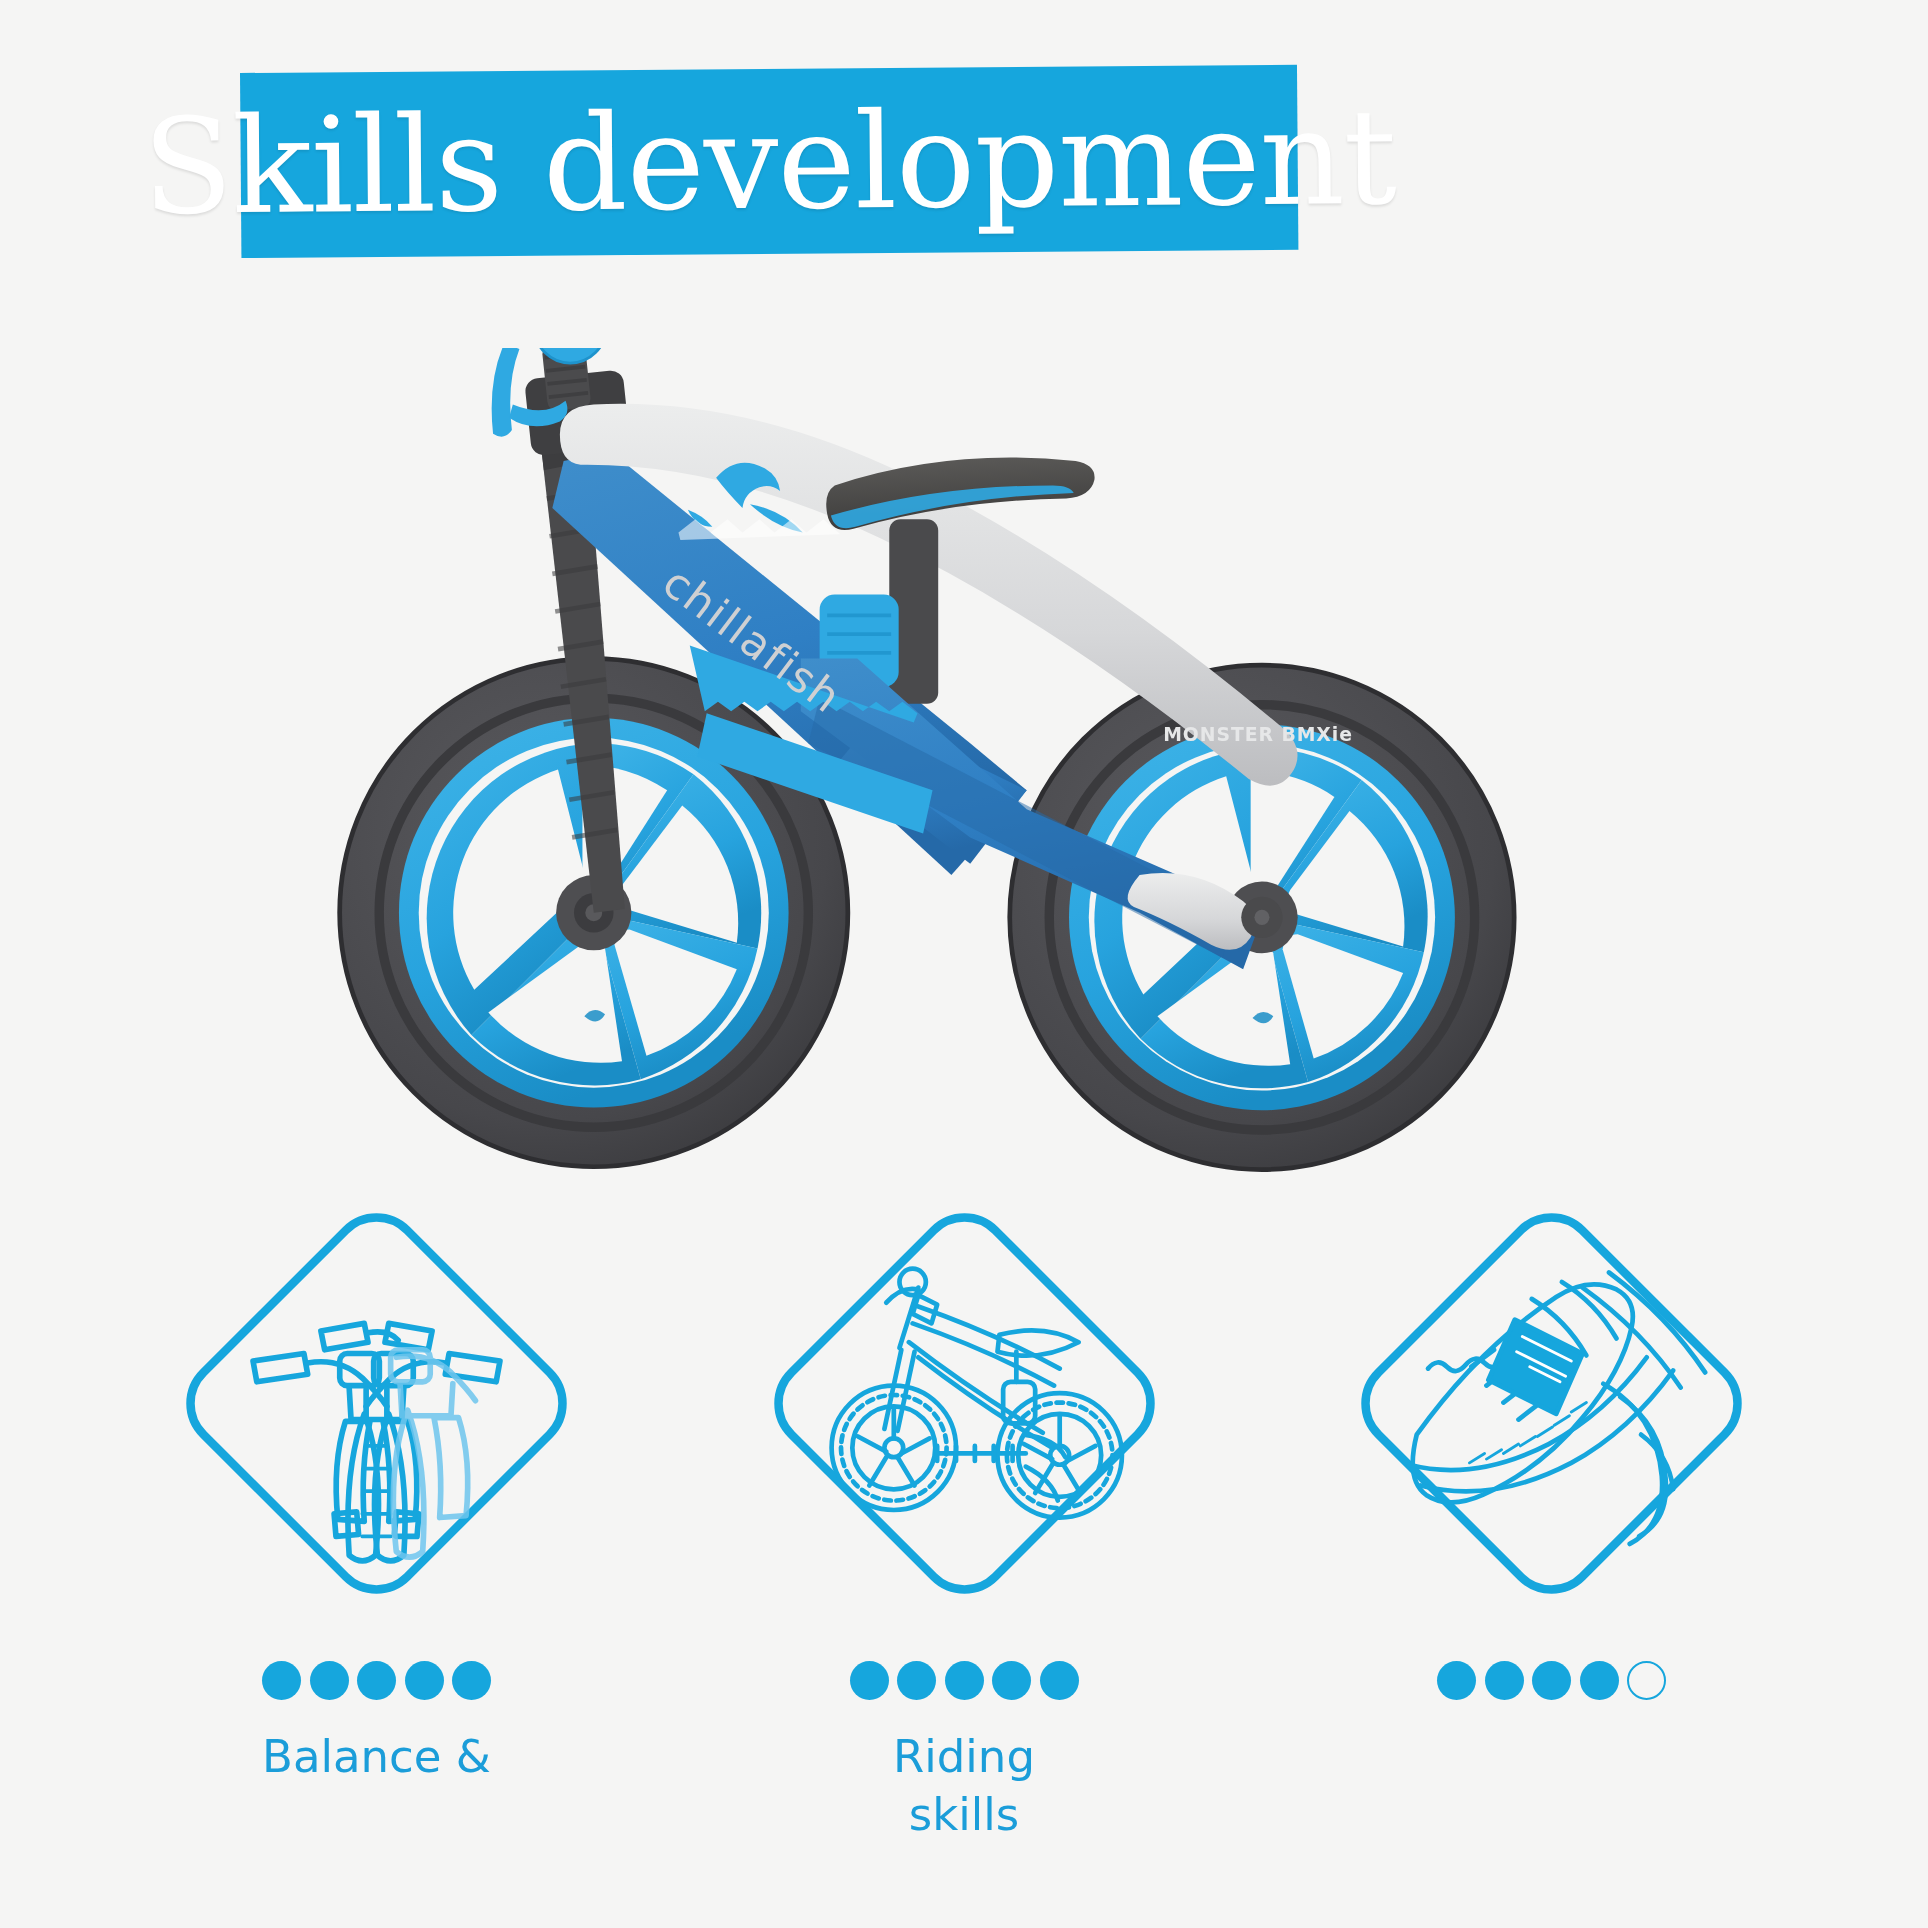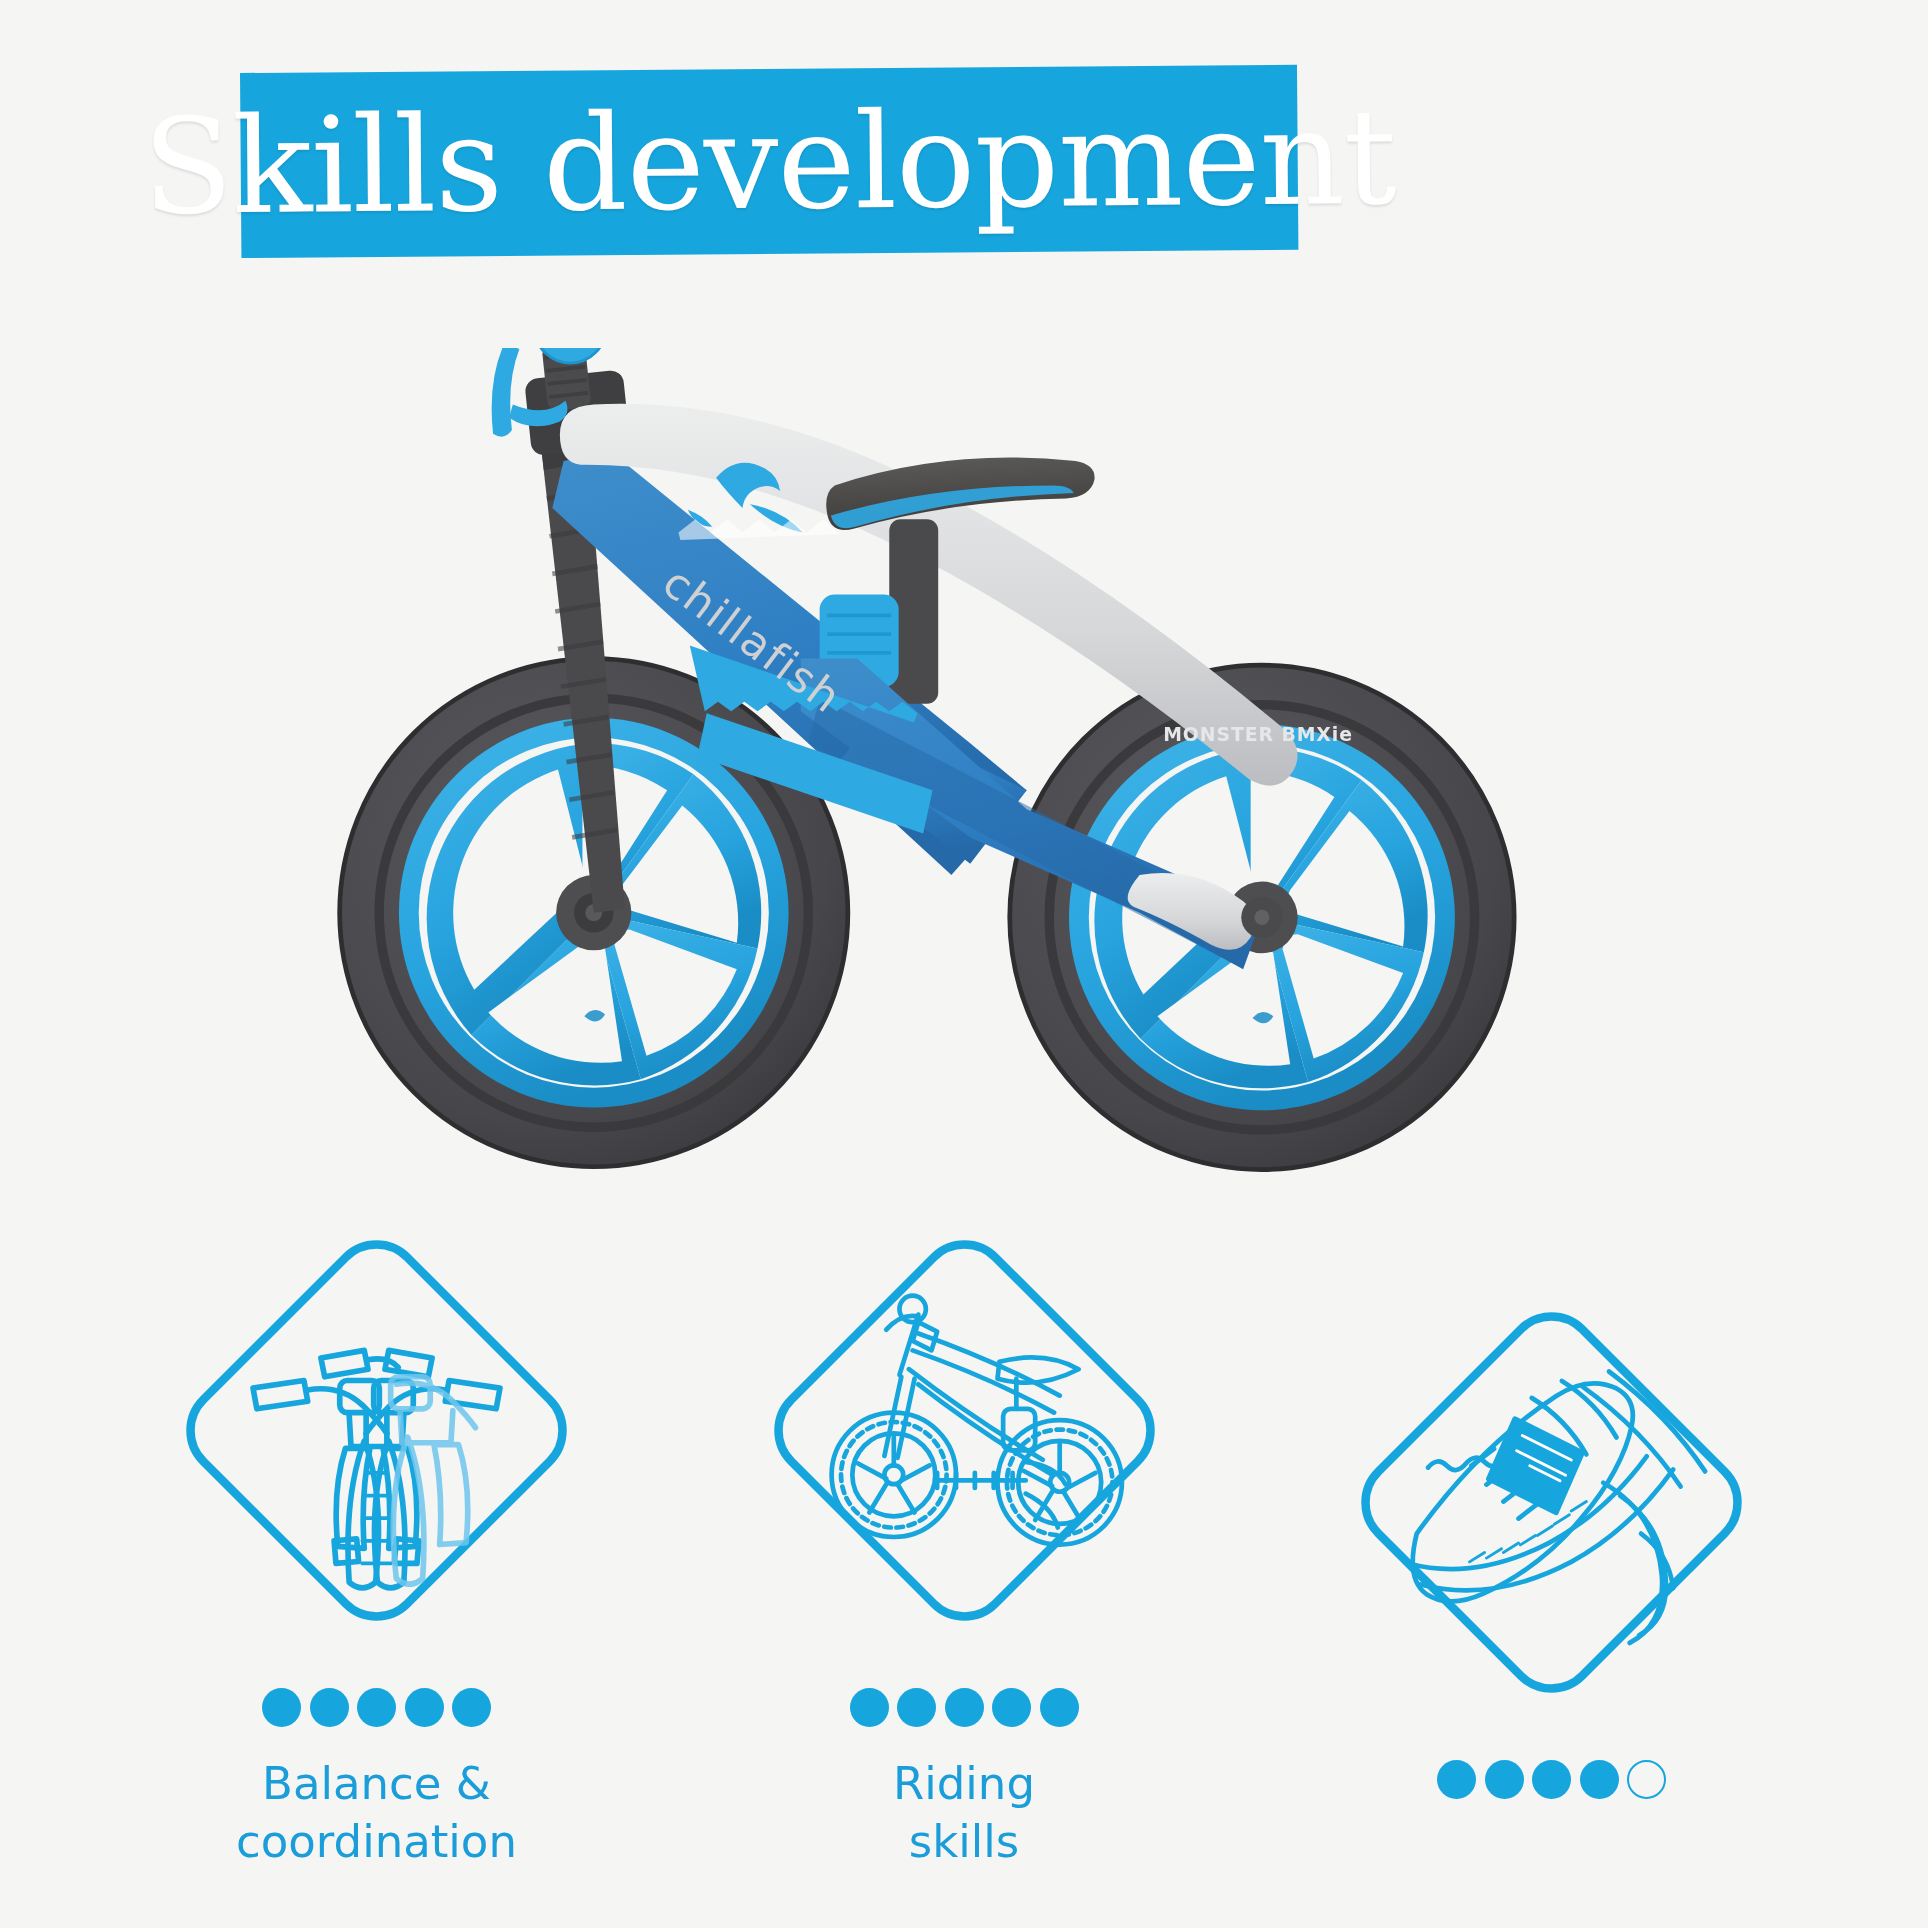--- a/index.html
+++ b/index.html
@@ -27,21 +27,21 @@
     text-shadow:0 1.9px 2.8px rgba(0,0,0,.10);
   }
 
   
   .product{position:absolute;left:311px;top:348px;width:1309px;height:847px;}
   .product svg{display:block;width:100%;height:100%;}
 
   
   .skills{
     position:absolute;left:113px;top:1182px;width:1702px;height:716px;
-    display:flex;justify-content:space-between;align-items:center;
+    display:flex;justify-content:space-between;align-items:flex-start;
   }
   .skill{width:527px;display:flex;flex-direction:column;align-items:center;}
   .diamond-wrap{width:443px;height:443px;display:block;}
   .diamond-wrap svg{display:block;width:100%;height:100%;}
 
   .dots{display:flex;gap:8.5px;margin-top:36px;}
   .dot{width:39px;height:39px;border-radius:50%;background:var(--brand);}
   .dot.empty{background:transparent;border:2.8px solid var(--brand);box-sizing:border-box;}
 
   .skill-label{
@@ -299,21 +299,20 @@
       </div>
       <div class="dots">
         <span class="dot"></span>
         <span class="dot"></span>
         <span class="dot"></span>
         <span class="dot"></span>
         <span class="dot"></span>
       </div>
       <div class="skill-label">
         <span>Balance &amp;</span>
-        <span>coordination</span>
       </div>
     </div>
 
     <div class="skill">
       <div class="diamond-wrap">
         <svg viewBox="0 0 470 470" xmlns="http://www.w3.org/2000/svg" aria-hidden="true">
           <rect x="82" y="82" width="306" height="306" rx="46" transform="rotate(45 235 235)" fill="none" stroke="#16a6dd" stroke-width="9"></rect>
           <g fill="none" stroke="#16a6dd" stroke-width="5" stroke-linecap="round" stroke-linejoin="round">
 
             <circle cx="160" cy="282" r="66"></circle>

